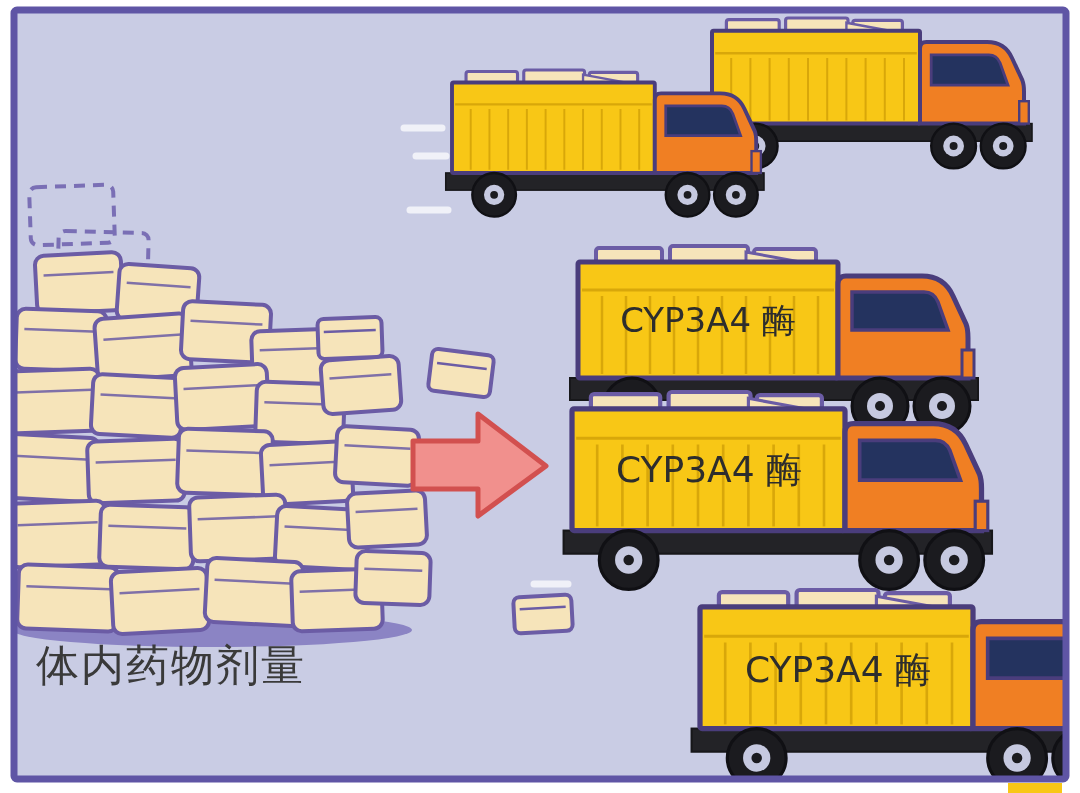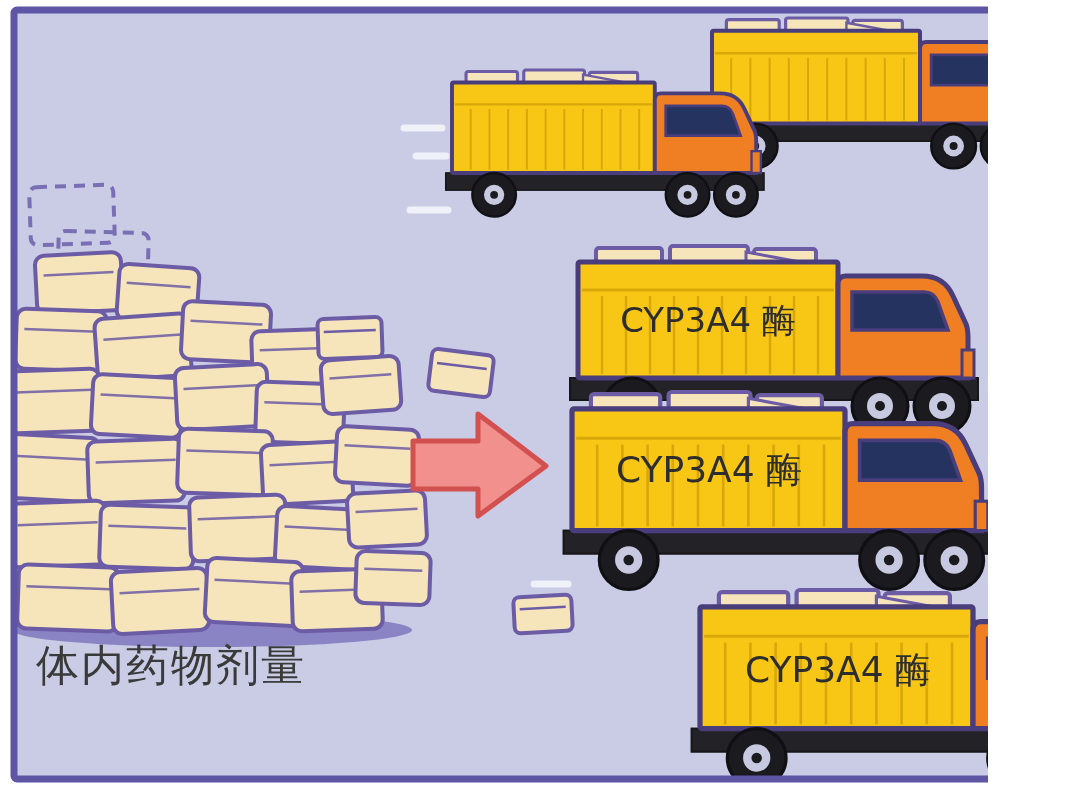--- a/index.html
+++ b/index.html
@@ -1,16 +1,16 @@
 <!DOCTYPE html>
 <html><head>
 <meta charset="utf-8">
 <style>
   html,body{margin:0;padding:0;background:#ffffff;}
-  .stage{position:relative;width:988px;height:793px;background:#ffffff;overflow:hidden;
+  .stage{position:relative;width:1080px;height:793px;background:#ffffff;overflow:hidden;
          font-family:"DejaVu Sans","Liberation Sans",sans-serif;border-radius:6px;}
   .stage svg{position:absolute;left:0;top:0;}
   text{font-family:"DejaVu Sans","Liberation Sans",sans-serif;}
 </style>
 </head>
 <body>
 
 <div class="stage">
 <svg width="1080" height="793" viewBox="0 0 1080 793">
 

